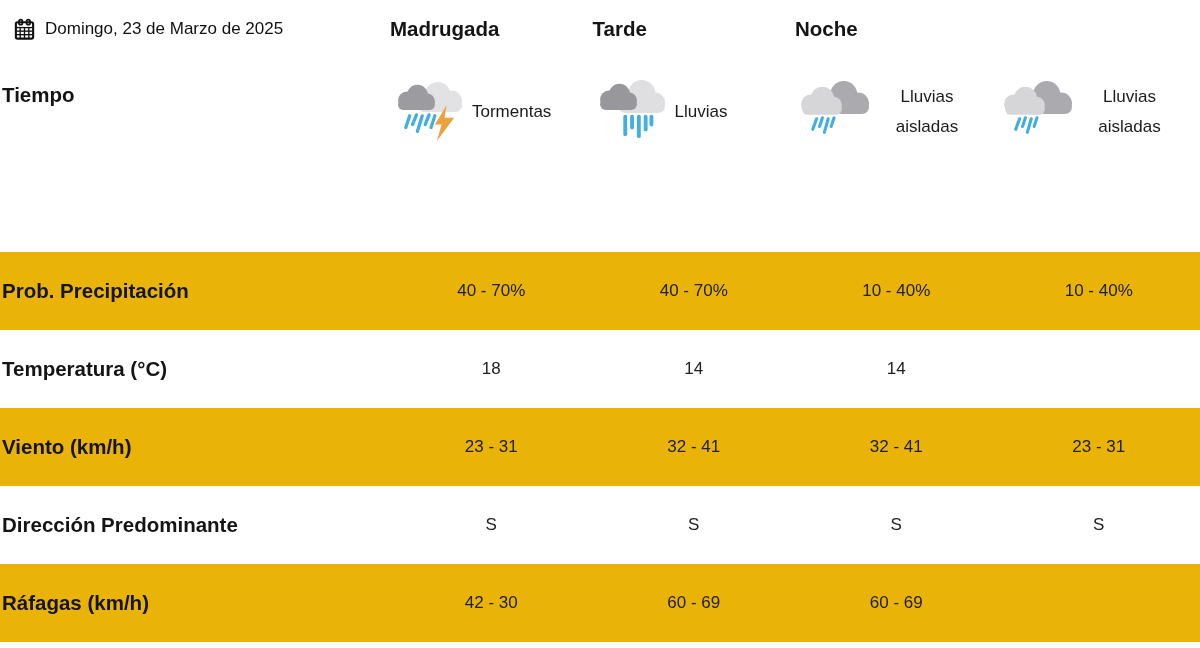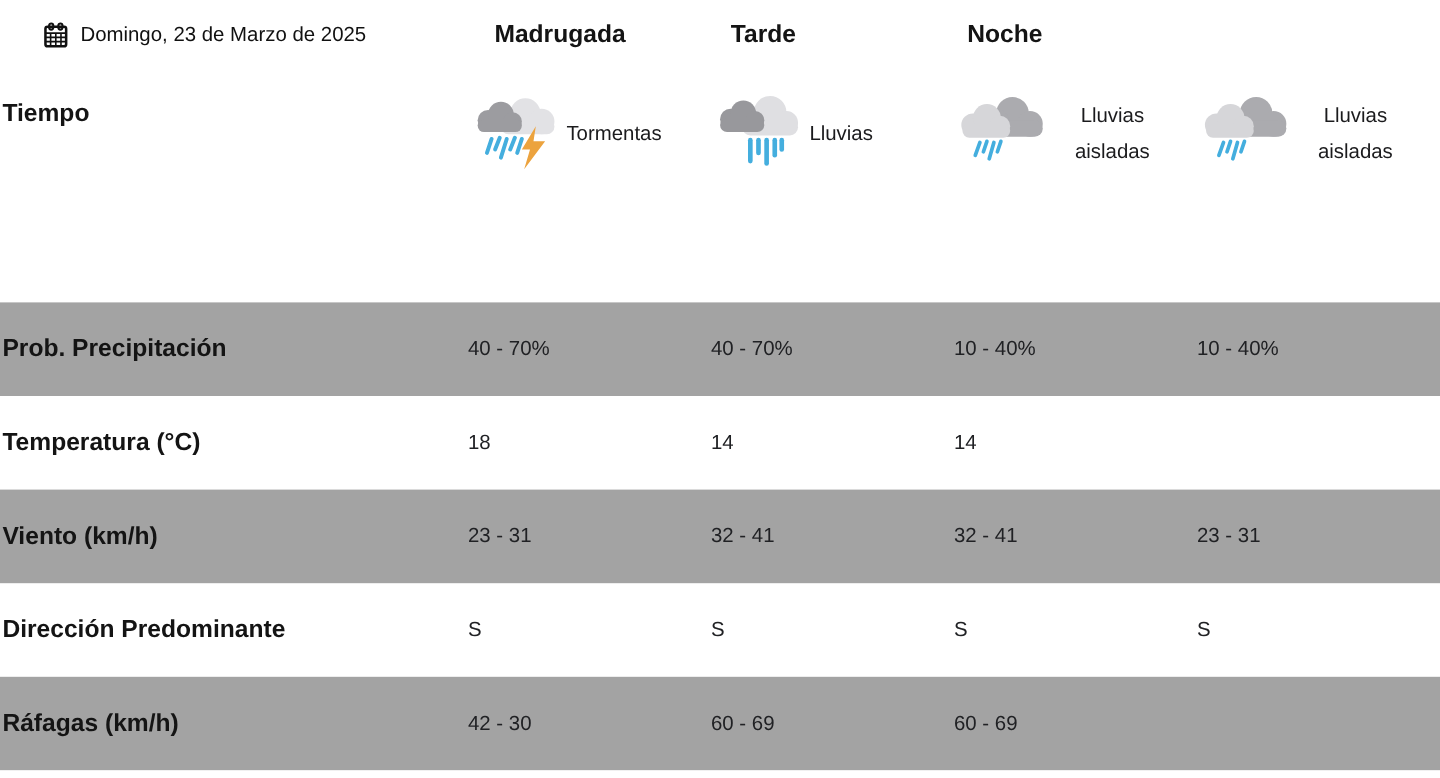--- a/index.html
+++ b/index.html
@@ -8,40 +8,40 @@
     width:1200px; height:648px; background:#ffffff;
     font-family:"Liberation Sans", sans-serif; color:#1b1b1d;
     overflow:hidden; position:relative;
   }
   .grid-row {
     display:grid;
     grid-template-columns:390px repeat(4, 1fr);
     align-items:center;
   }
   
-  .header-row { height:58px;margin-left:22px; }
+  .header-row { height:58px; }
   .date-cell {
     display:flex; align-items:center; gap:9px;
     padding-left:13px; font-size:17px; font-weight:500; color:#111;
   }
   .col-header { text-align:left; font-size:20.5px; font-weight:700; color:#141414; }
   
   .tiempo-row { height:194px; align-items:start; }
   .row-label { padding-left:2px; font-size:20.5px; font-weight:700; color:#141414; }
   .tiempo-row .row-label { padding-top:25px; }
   .weather-cell { display:flex; flex-direction:row; align-items:center; padding-top:20px; }
   .weather-icon { width:82px; height:64px; }
   .weather-caption {
     margin-top:4px; font-size:17px; line-height:30px; color:#1b1b1d;
     text-align:center; max-width:100px;
   }
   
   .data-row { height:78px; }
-  .data-row.alt { background:#a3a3a3; }
-  .value-cell { font-size:17px; color:#202124; }
+  .data-row.alt { background:#eab308; }
+  .value-cell { text-align:center; font-size:17px; color:#202124; }
   .bottom-strip { height:6px; background:#ffffff; }
   .cal-icon { flex:0 0 auto; }
 </style>
 </head>
 <body>
 
 <div class="page">
 
   <div class="grid-row header-row">
     <div class="date-cell">

